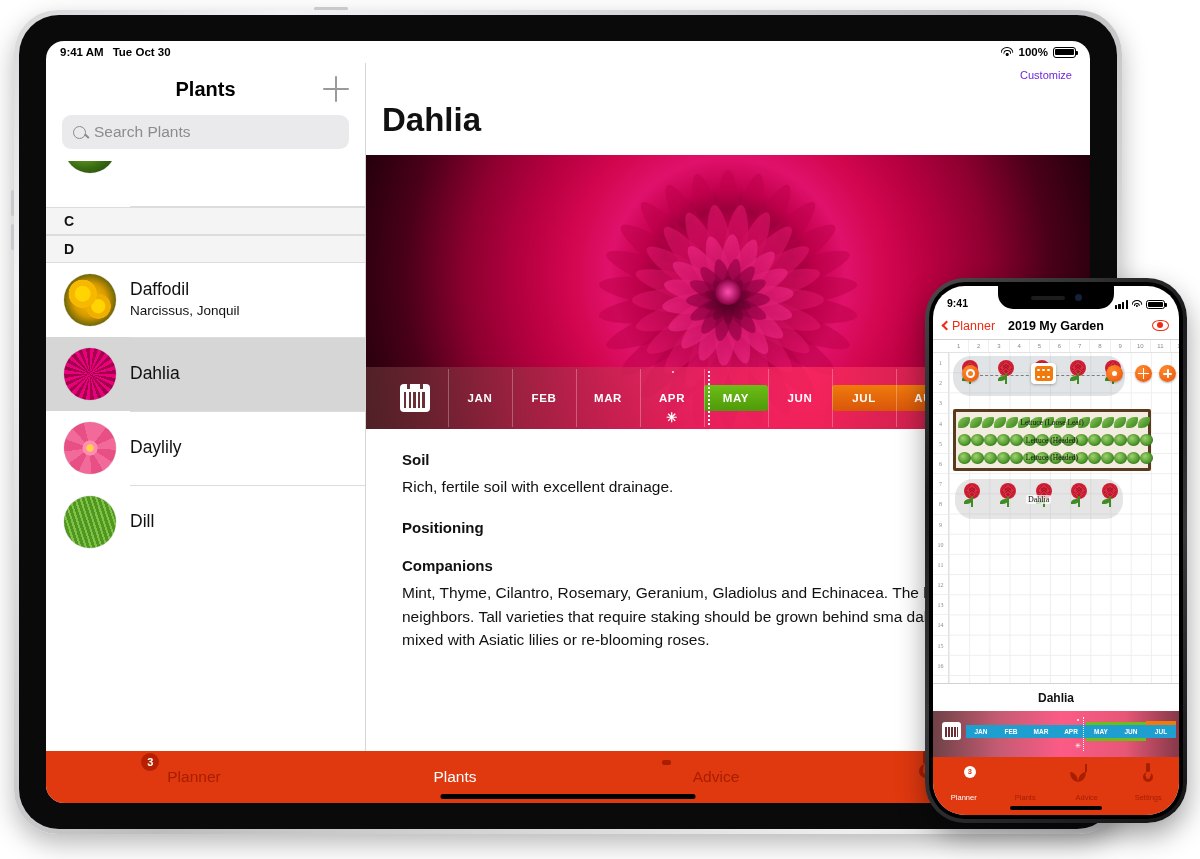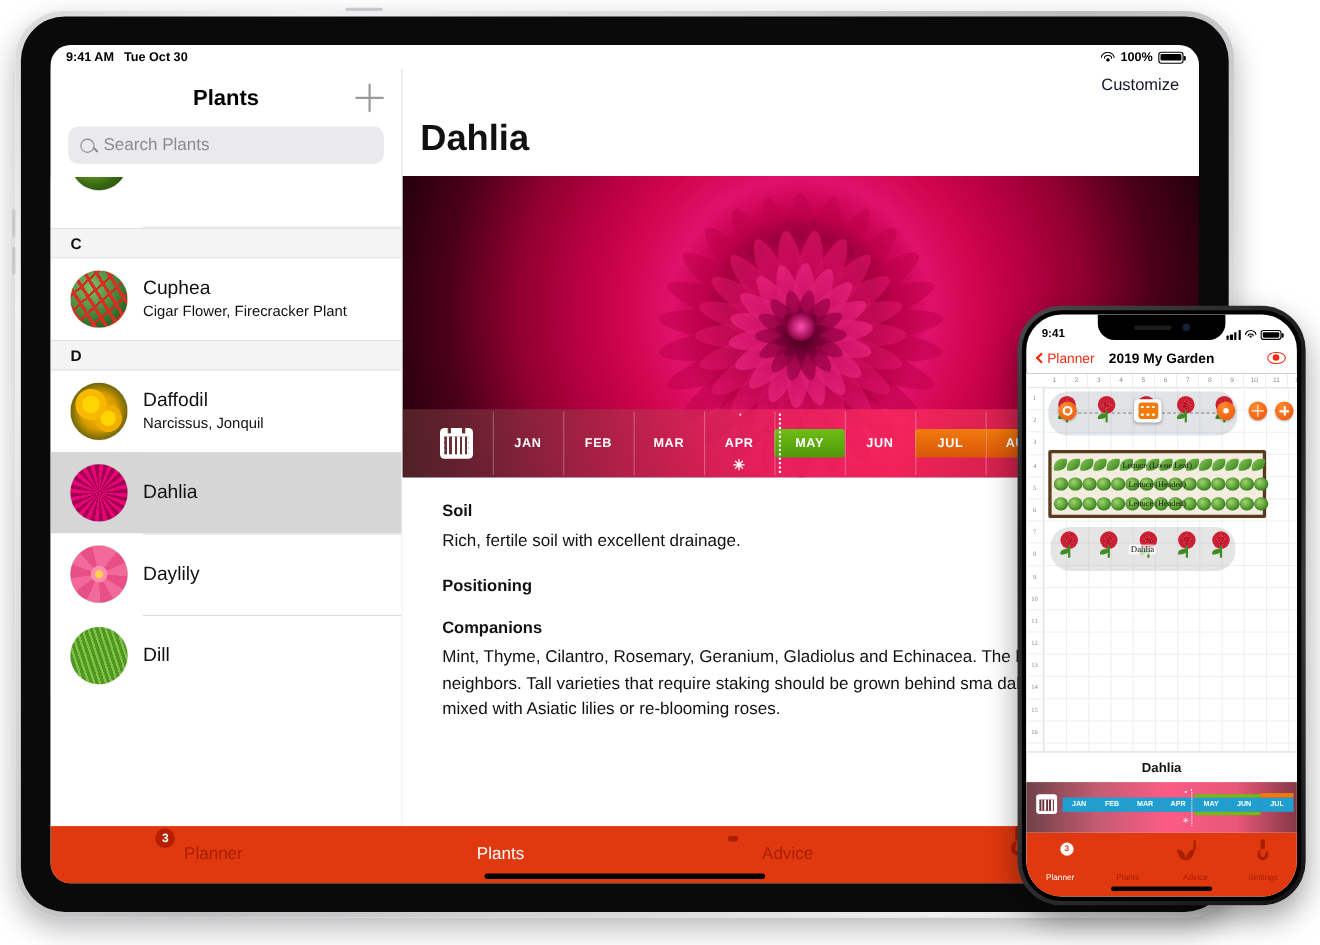--- a/index.html
+++ b/index.html
@@ -83,21 +83,21 @@
            box-shadow:0 0 0 0.5px rgba(0,0,0,.12); }
   .p-name { font-size:17.5px; color:#111; line-height:1.25; }
   .p-sub { font-size:13.5px; color:#111; line-height:1.35; margin-top:1px; }
   .partial-row { height:46px; overflow:hidden; position:relative; background:#fff; }
   .partial-row .thumb { position:absolute; left:18px; top:-40px; }
   .partial-row::after{ content:''; position:absolute; left:84px; right:0; bottom:0; height:1px; background:#dcdcdc; }
 
   
   #detail { flex:1; min-width:0; display:flex; flex-direction:column; background:#fff; }
   #detail-top { flex:none; padding:6px 18px 0; }
-  #customize { float:right; color:#0f172a; font-size:15px; cursor:pointer; }
+  #customize { float:right; color:#6d28d9; font-size:11px; cursor:pointer; }
   #detail-title { font-size:33px; font-weight:bold; color:#111; padding:20px 0 16px 16px; clear:both; }
 
   #hero { position:relative; height:274px; flex:none; overflow:hidden; }
   .dahlia-hero { position:absolute; inset:0;
      background:
        radial-gradient(circle at 50% 44%, #e8007c 0%, #d1005f 11%, #7a0030 17%, #c4004e 22%, #e0116b 30%, #d3064f 40%, #b70040 52%, #8e0030 66%, #4a0019 82%, #1d0009 100%),
        #14000a;
   }
   .petal-layer { position:absolute; inset:0; }
   .petal { position:absolute; left:50%; top:50%; transform-origin:50% 100%;
@@ -363,30 +363,20 @@
               </div>
             </div>
 
             <div id="plant-list">
 
               <div class="partial-row">
                 <div class="thumb" style="background:radial-gradient(circle at 40% 40%,#9ad13f,#3a6b12 60%,#1d3a08);"></div>
               </div>
 
               <div class="sec-hdr">C</div>
-              <div class="plant-row">
-                <div class="thumb" style="background:
-                    repeating-linear-gradient(58deg,#d83020 0 3px,transparent 3px 9px),
-                    repeating-linear-gradient(-42deg,#cf2a1e 0 2px,transparent 2px 11px),
-                    radial-gradient(circle at 35% 30%,#7fbf6a,#2f6b28 70%,#17380f);"></div>
-                <div>
-                  <div class="p-name">Cuphea</div>
-                  <div class="p-sub">Cigar Flower, Firecracker Plant</div>
-                </div>
-              </div>
 
               <div class="sec-hdr">D</div>
 
               <div class="plant-row">
                 <div class="thumb" style="background:
                     radial-gradient(circle at 36% 38%,#ffd400 0 16%,#f6b800 18% 30%,transparent 31%),
                     radial-gradient(circle at 66% 62%,#ffd400 0 14%,#f0ae00 16% 26%,transparent 27%),
                     radial-gradient(circle at 50% 50%,#f9c800,#d79a00 45%,#20400e 90%);"></div>
                 <div>
                   <div class="p-name">Daffodil</div>

